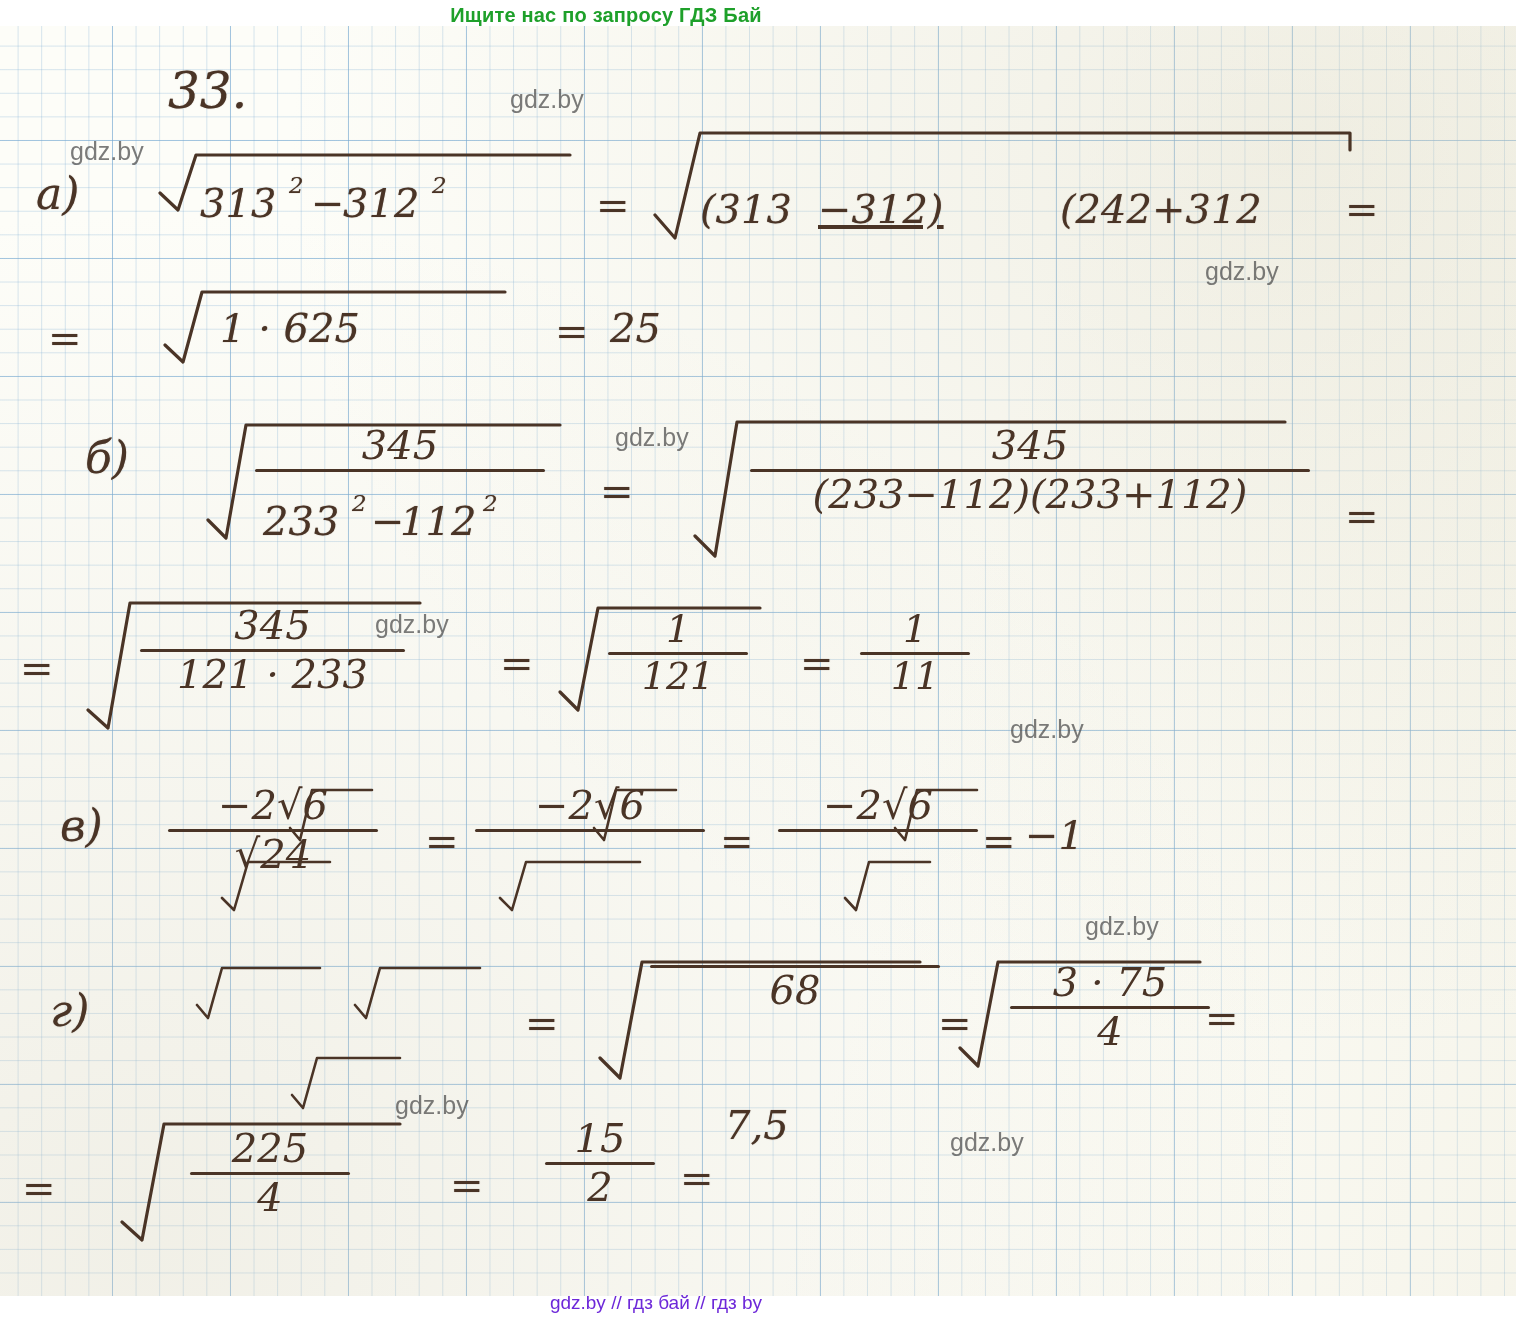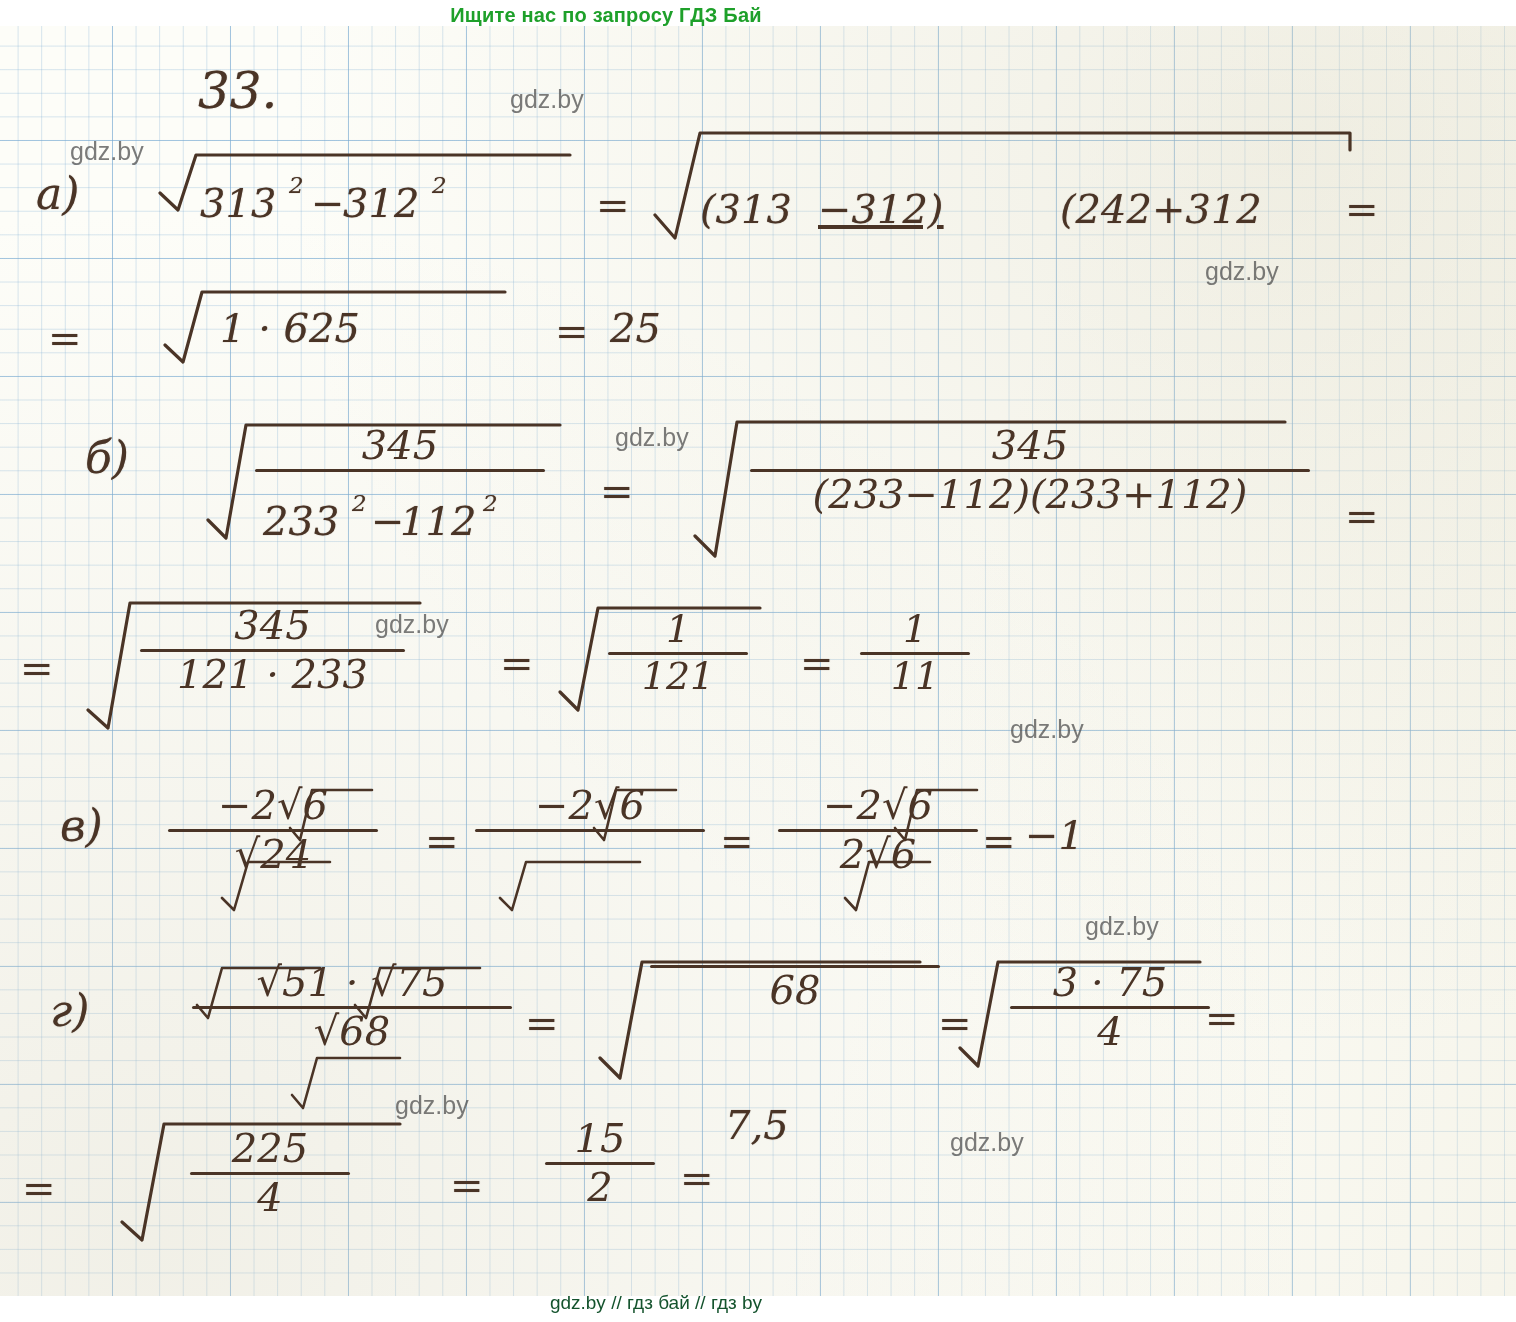--- a/index.html
+++ b/index.html
@@ -39,21 +39,21 @@
     pointer-events:none;
   }
 
   
   #site-header{
     position:absolute;left:0;top:4px;width:1212px;text-align:center;
     color:#1ea02a;font-size:20px;font-weight:bold;letter-spacing:.2px;
   }
   #site-footer{
     position:absolute;left:0;bottom:8px;width:1312px;text-align:center;
-    color:#14532d;font-size:19px;
+    color:#6d28d9;font-size:19px;
   }
 
   
   .wm{
     position:absolute;color:#4a4a4a;opacity:.72;
     font-size:25px;font-weight:normal;white-space:nowrap;
     font-family:"Liberation Sans", sans-serif;
   }
 
   
@@ -107,21 +107,21 @@
   <div class="wm" style="left:615px; top:423px;">gdz.by</div>
   <div class="wm" style="left:375px; top:610px;">gdz.by</div>
   <div class="wm" style="left:1010px;top:715px;">gdz.by</div>
   <div class="wm" style="left:1085px;top:912px;">gdz.by</div>
   <div class="wm" style="left:395px; top:1091px;">gdz.by</div>
   <div class="wm" style="left:950px; top:1128px;">gdz.by</div>
 </div>
 
 <div id="hand">
 
-  <div class="hw big" style="left:168px;top:62px;font-size:50px;margin-left:30px;">33.</div>
+  <div class="hw big" style="left:168px;top:62px;font-size:50px;">33.</div>
 
   <div class="hw big" style="left:36px;top:168px;">а)</div>
 
   <div class="hw num" style="left:200px;top:180px;">313</div>
   <div class="hw sup" style="left:289px;top:172px;">2</div>
   <div class="hw num" style="left:311px;top:180px;">−</div>
   <div class="hw num" style="left:343px;top:180px;">312</div>
   <div class="hw sup" style="left:432px;top:172px;">2</div>
 
   <div class="hw num" style="left:596px;top:182px;">=</div>
@@ -186,32 +186,26 @@
   </div>
   <div class="hw num" style="left:425px;top:818px;">=</div>
   <div class="frac" style="left:475px;top:785px;width:230px;font-size:40px;">
     <span class="top">−2√6</span>
     <span class="bar"></span>
   </div>
   <div class="hw num" style="left:720px;top:818px;">=</div>
   <div class="frac" style="left:778px;top:785px;width:200px;font-size:40px;">
     <span class="top">−2√6</span>
     <span class="bar"></span>
-    <span class="bot">2√6</span>
   </div>
   <div class="hw num" style="left:982px;top:818px;">=</div>
   <div class="hw num" style="left:1025px;top:812px;">−1</div>
 
   <div class="hw big" style="left:50px;top:985px;">г)</div>
 
-  <div class="frac" style="left:192px;top:962px;width:320px;font-size:40px;">
-    <span class="top">√51 · √75</span>
-    <span class="bar"></span>
-    <span class="bot">√68</span>
-  </div>
   <div class="hw num" style="left:525px;top:1000px;">=</div>
   <div class="frac" style="left:650px;top:962px;width:290px;font-size:40px;">
     <span class="bar"></span>
     <span class="bot">68</span>
   </div>
   <div class="hw num" style="left:938px;top:1000px;">=</div>
   <div class="frac" style="left:1010px;top:962px;width:200px;font-size:40px;">
     <span class="top">3 · 75</span>
     <span class="bar"></span>
     <span class="bot">4</span>

